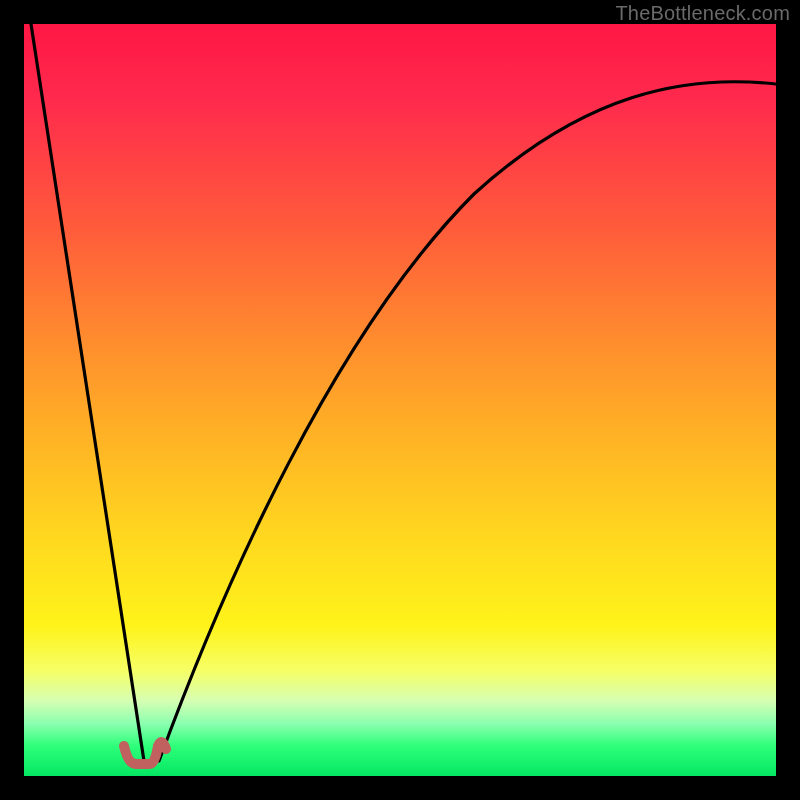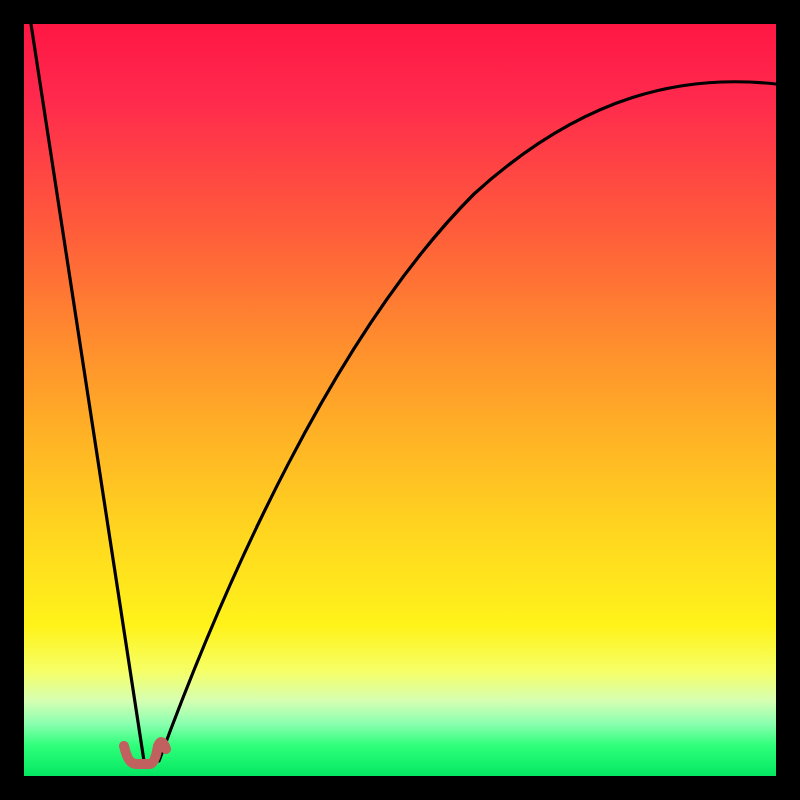--- a/index.html
+++ b/index.html
@@ -59,20 +59,21 @@
     font-weight: 500;
     letter-spacing: 0.2px;
     font-family: Arial, Helvetica, sans-serif;
   }
 </style>
 </head>
 <body>
 
 <div class="frame">
 
+  <div class="watermark">TheBottleneck.com</div>
 
   <div class="plot">
     <svg class="curve-svg" viewBox="0 0 752 752" preserveAspectRatio="none">
 
       <path d="M 7 0
                L 120 737
                L 135 737
                C 200 560, 310 310, 450 170
                C 560 70, 660 50, 752 60" fill="none" stroke="#000000" stroke-width="3.2" stroke-linecap="round" stroke-linejoin="round"></path>
 

